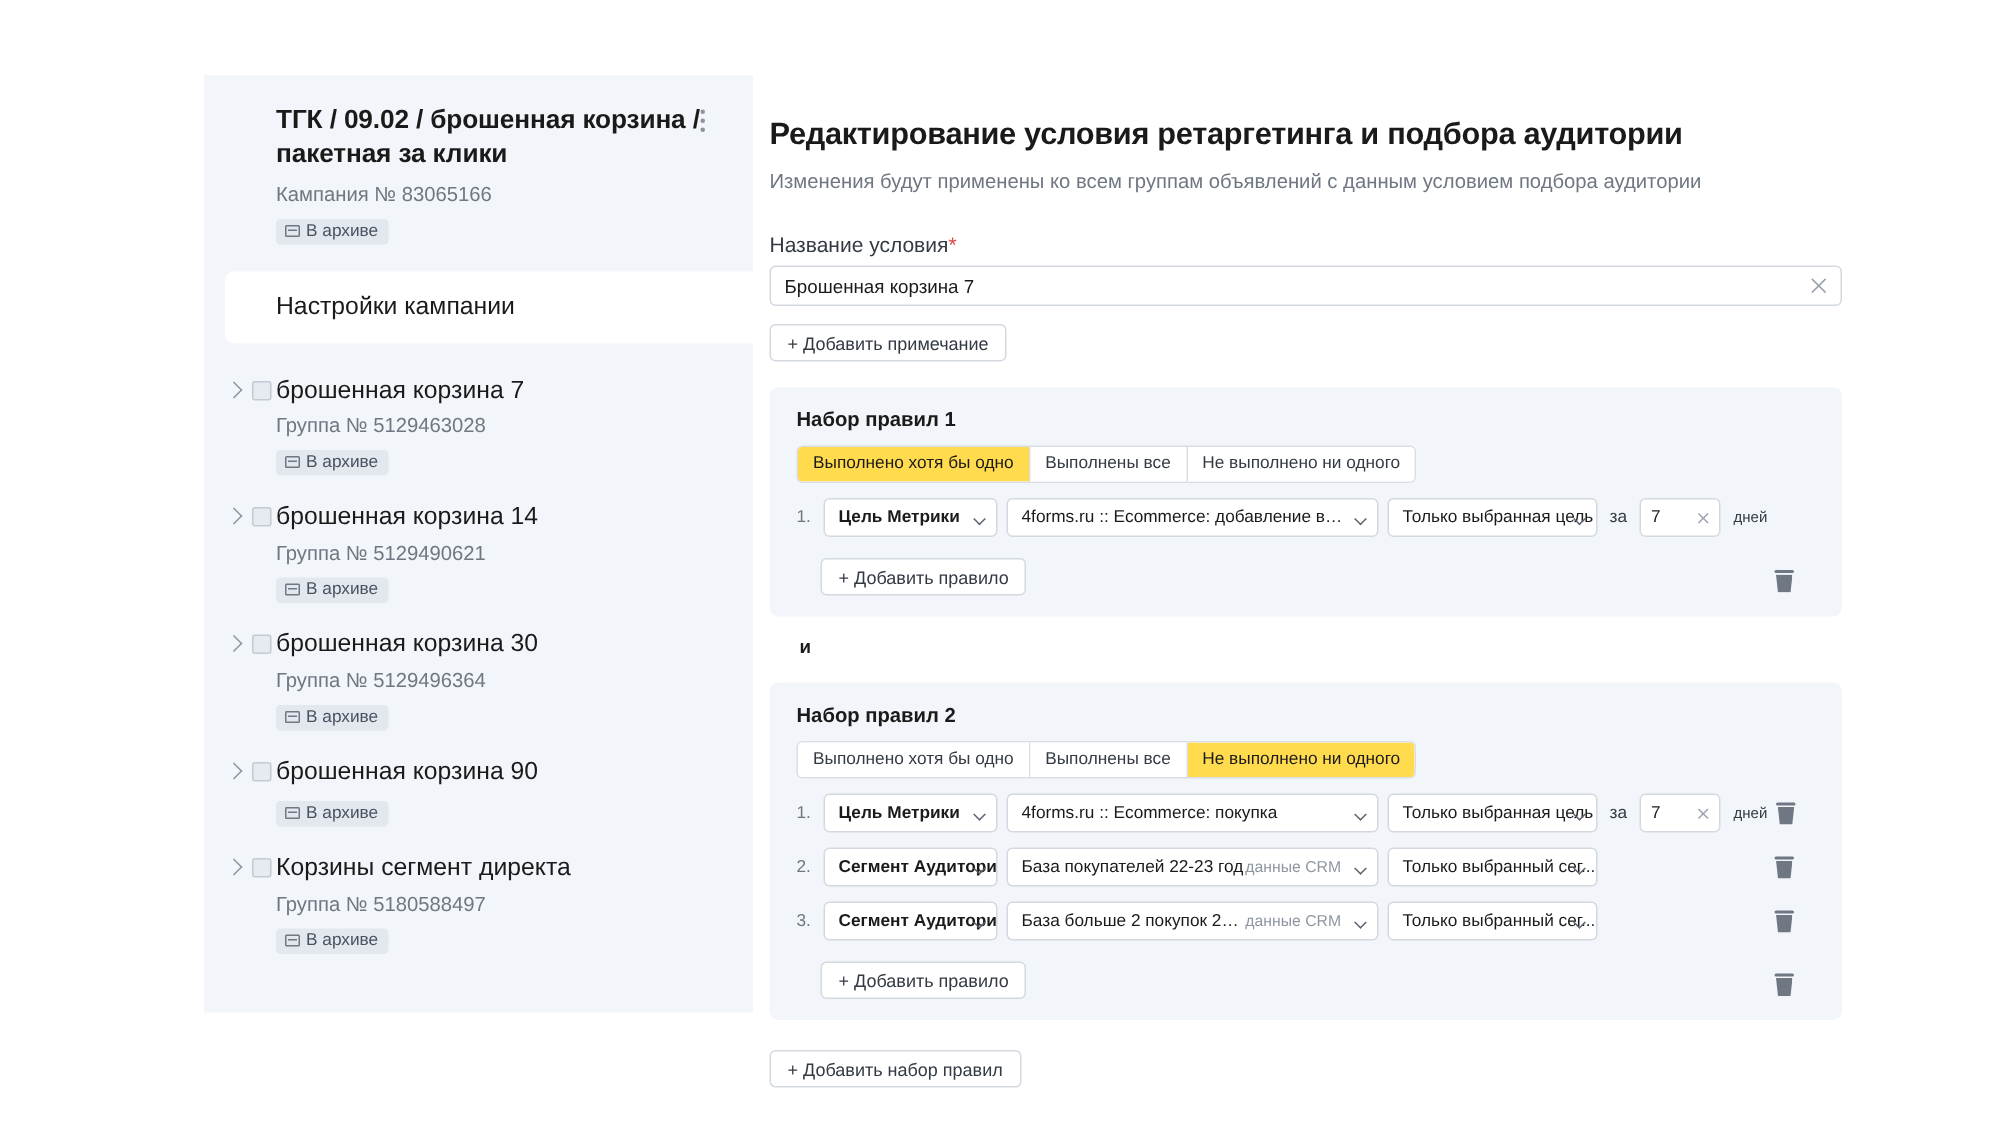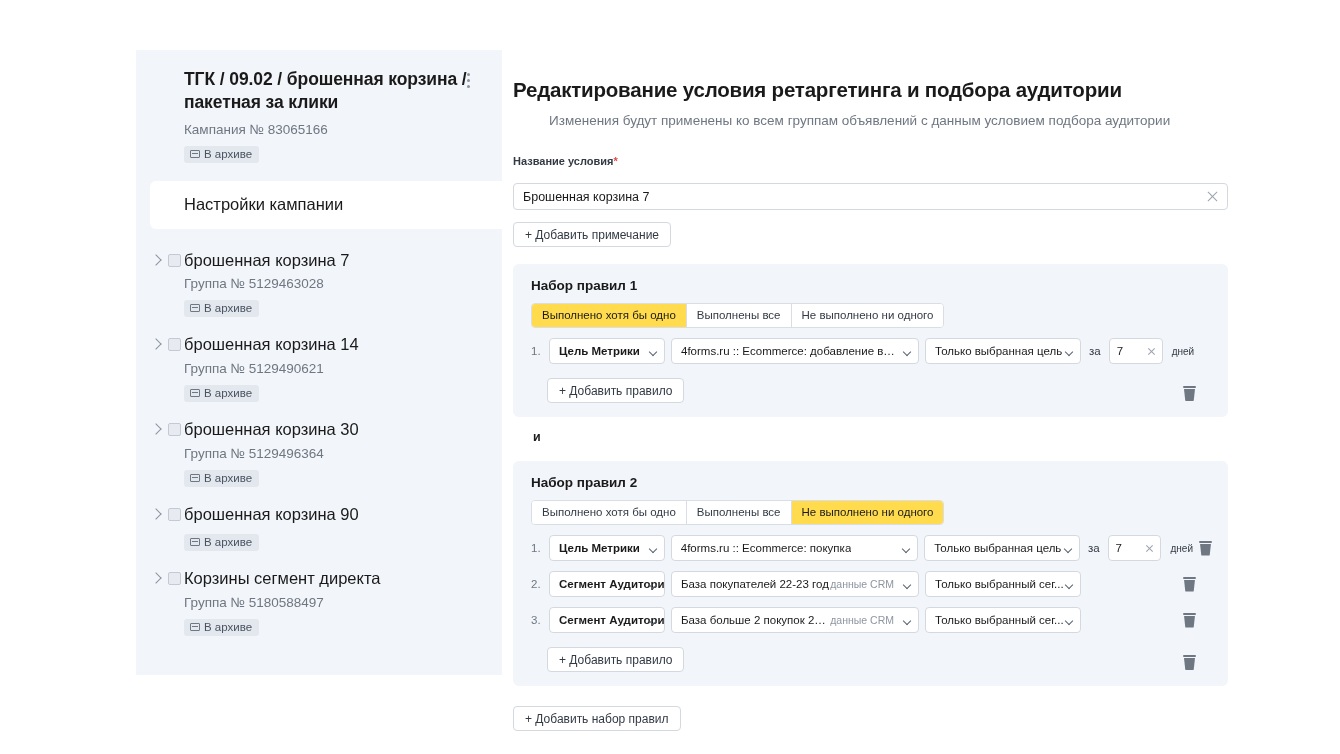--- a/index.html
+++ b/index.html
@@ -152,28 +152,26 @@
     font-size: 20.5px;
     font-weight: bold;
     margin: 0;
     color: #1a1a1a;
     letter-spacing: -0.2px;
   }
   .main-desc {
     font-size: 13.5px;
     color: #6f7782;
     margin-top: 11px;
-    margin-left: 36px;
   }
   .field-label {
-    font-size: 11px;
+    font-size: 14px;
     color: #333a44;
     margin-top: 27px;
-    margin-bottom: 16px;
-    font-weight: bold;
+    margin-bottom: 6px;
   }
   .req { color: #e04a4a; }
 
   .text-input {
     position: relative;
     width: 715px;
     height: 27px;
     border: 1px solid #d4d9e0;
     border-radius: 4px;
     background: #fff;
@@ -285,21 +283,21 @@
     right: 8px;
     top: 10px;
     width: 6px;
     height: 6px;
     border-right: 1.3px solid #5a626d;
     border-bottom: 1.3px solid #5a626d;
     transform: rotate(45deg);
   }
   .select.w-goal   { width: 116px; font-weight: bold; }
   .select.w-target { width: 248px; }
-  .select.w-scope  { width: 156px; }
+  .select.w-scope  { width: 140px; }
   .select.w-seg-t  { width: 248px; }
 
   .select .crm-note {
     margin-left: auto;
     color: #8e96a1;
     font-size: 10.5px;
     padding-right: 2px;
   }
   .select .target-txt { overflow: hidden; text-overflow: ellipsis; }
 

